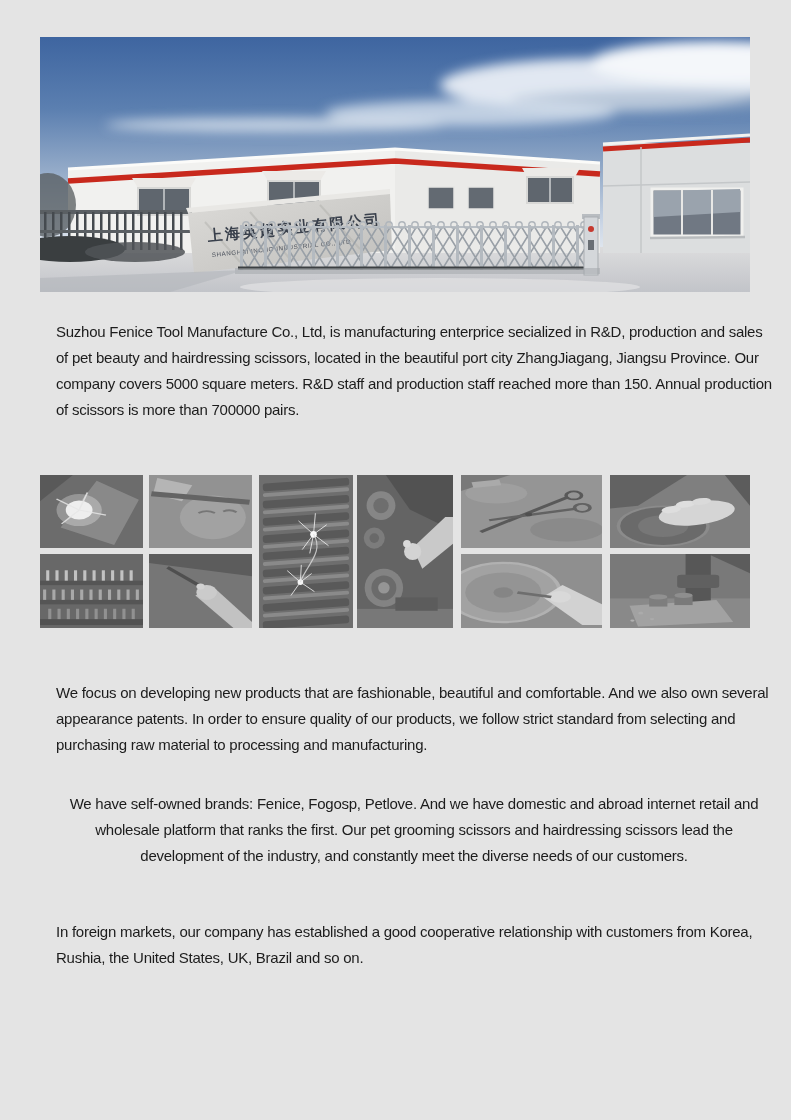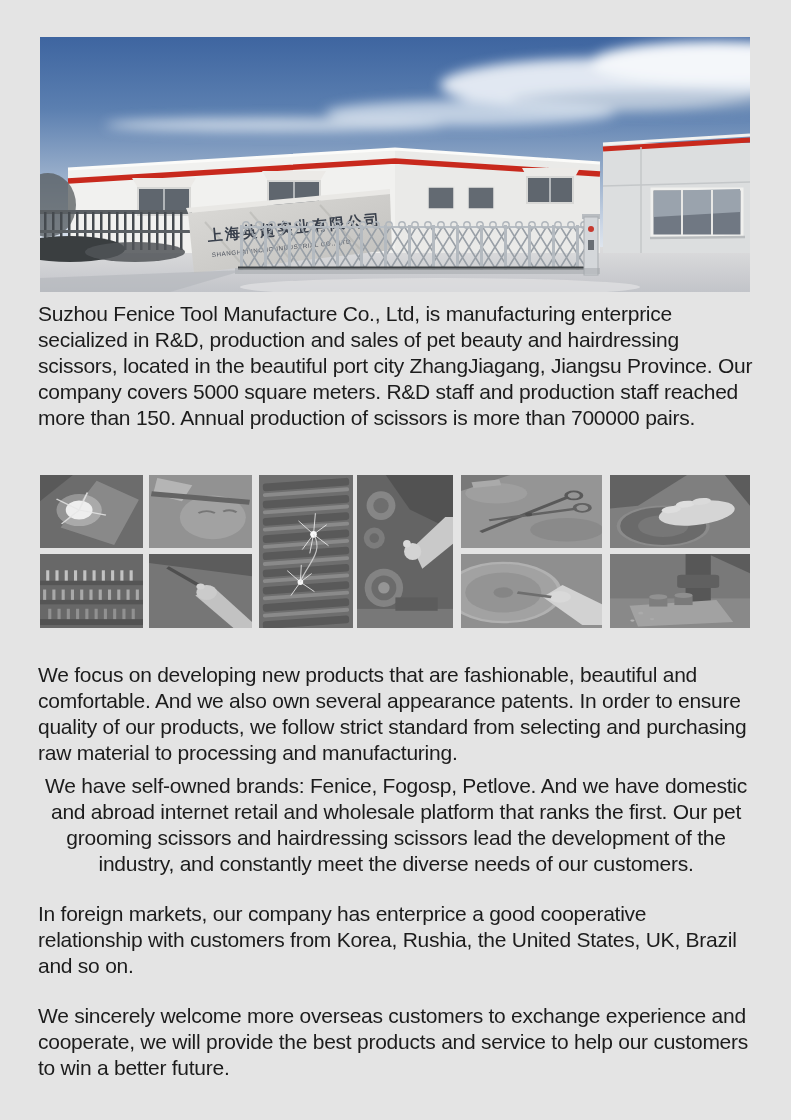--- a/index.html
+++ b/index.html
@@ -10,22 +10,22 @@
     font-family:"Liberation Sans","DejaVu Sans",sans-serif;
     overflow:hidden;
   }
   
   .hero{
     position:absolute;left:40px;top:37px;width:710px;height:255px;
   }
   .hero svg{display:block;width:710px;height:255px;}
   
   .para{
-    position:absolute;left:38px;width:716px;margin:0;
-    font-size:21px;line-height:26px;letter-spacing:-0.25px;
+    position:absolute;left:38px;width:716px;margin:18px;
+    font-size:15px;line-height:26px;letter-spacing:-0.25px;
     color:#1c1c1c;text-align:left;
   }
   .p1{top:301px;}
   .p2{top:662px;}
   .p3{top:773px;text-align:center;}
   .p4{top:901px;}
   .p5{top:1003px;}
   
   .grid{position:absolute;left:40px;top:475px;width:710px;height:153px;}
   .gcol{position:absolute;top:0;height:153px;}
@@ -428,16 +428,15 @@
           <circle cx="22" cy="80" r="1.8" fill="#9a9a9a"></circle>
           <circle cx="30" cy="88" r="1.5" fill="#9a9a9a"></circle>
           <circle cx="16" cy="90" r="1.5" fill="#a2a2a2"></circle>
         </svg>
       </div>
     </div>
   </div>
 
   <p class="para p2">We focus on developing new products that are fashionable, beautiful and comfortable. And we also own several appearance patents. In order to ensure quality of our products, we follow strict standard from selecting and purchasing raw material to processing and manufacturing.</p>
   <p class="para p3">We have self-owned brands: Fenice, Fogosp, Petlove. And we have domestic and abroad internet retail and wholesale platform that ranks the first. Our pet grooming scissors and hairdressing scissors lead the development of the industry, and constantly meet the diverse needs of our customers.</p>
-  <p class="para p4">In foreign markets, our company has enterprice a good cooperative relationship with customers from Korea, Rushia, the United States, UK, Brazil and so on.</p>
-  <p class="para p5">We sincerely welcome more overseas customers to exchange experience and cooperate, we will provide the best products and service to help our customers to win a better future.</p>
+  <p class="para p4">In foreign markets, our company has established a good cooperative relationship with customers from Korea, Rushia, the United States, UK, Brazil and so on.</p>
 
 </div>
 
 </body></html>

